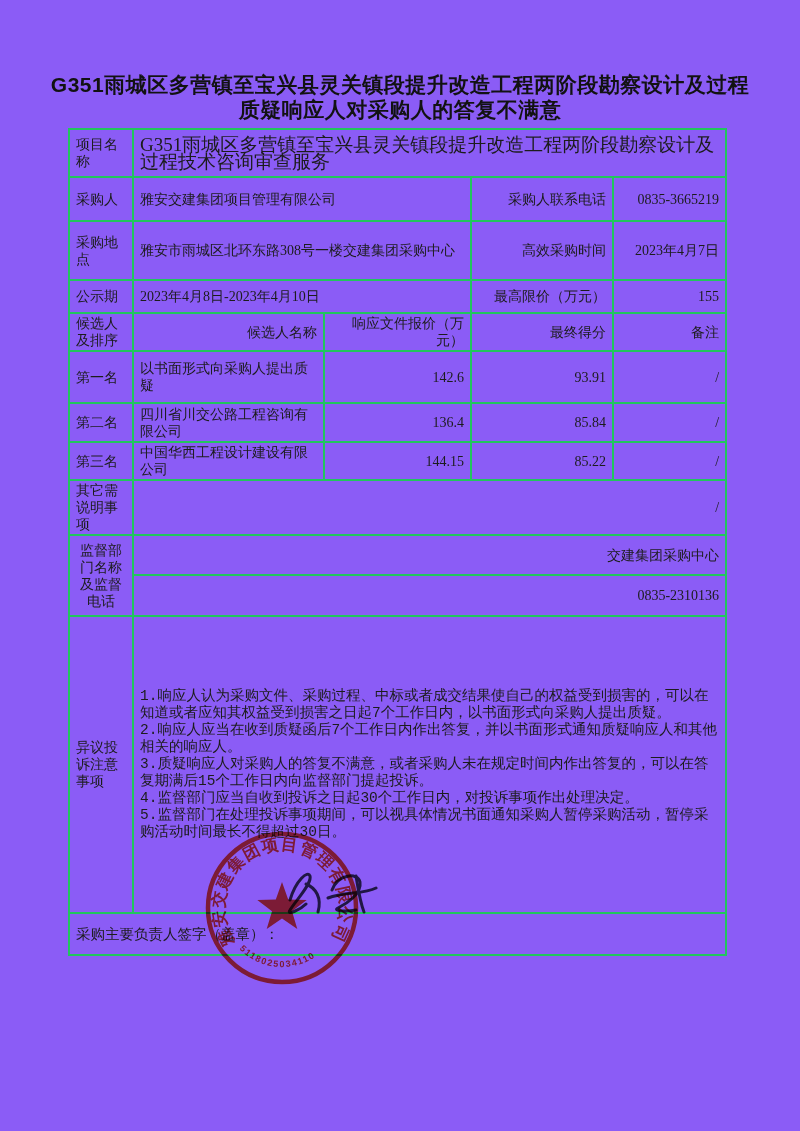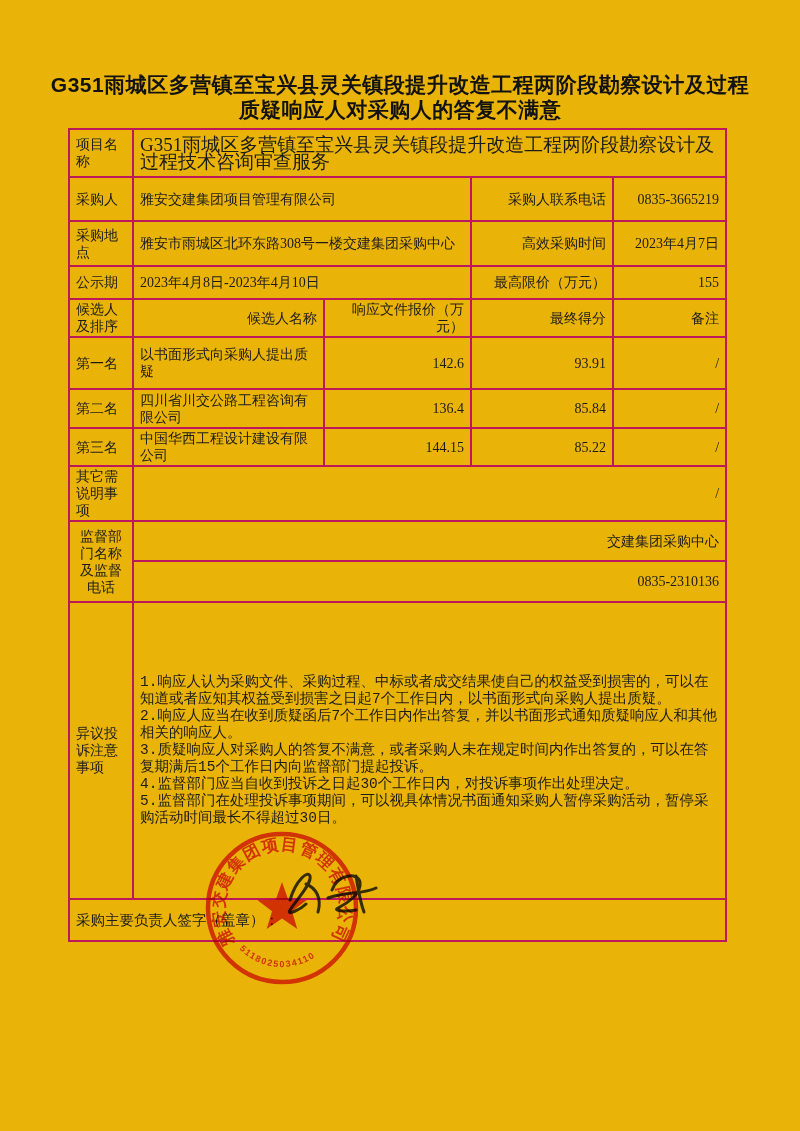--- a/index.html
+++ b/index.html
@@ -1,23 +1,23 @@
 <!DOCTYPE html>
 <html><head>
 <meta charset="utf-8">
 <style>
   html,body{margin:0;padding:0;background:#ffffff;}
-  .page{position:relative;width:800px;height:1131px;background:#eab308;overflow:hidden;
+  .page{position:relative;width:800px;height:1131px;background:#8b5cf6;overflow:hidden;
         font-family:"Liberation Serif",serif;color:#1f1f1f;}
   .doc-title{position:absolute;top:72px;left:0;width:100%;text-align:center;
              font-family:"Liberation Sans",sans-serif;font-weight:bold;
              font-size:21px;line-height:25px;color:#121212;letter-spacing:0.5px;}
   table.doc{position:absolute;left:68px;top:128px;width:657px;border-collapse:collapse;
             table-layout:fixed;font-size:14px;color:#1c1c1c;}
-  table.doc td{border:2px solid #be185d;padding:1px 6px;vertical-align:middle;
+  table.doc td{border:2px solid #22c55e;padding:1px 6px;vertical-align:middle;
                overflow:hidden;line-height:17px;}
   td.lbl{padding-left:4px;padding-right:2px;text-align:left;}
   td.lblc{text-align:center;padding-left:2px;padding-right:2px;}
   td.c{text-align:right;}
   td.l{text-align:left;}
   td.wrapbig{font-size:19px;line-height:19px;padding:2px 8px 2px 6px;}
   td.complaint{font-size:14.5px;line-height:22px;padding:0 8px 0 9px;font-family:Liberation Mono, monospace;}
   td.sig{padding-left:8px;font-size:14.5px;}
   .stamp{position:absolute;left:202px;top:824px;width:160px;height:168px;
          mix-blend-mode:multiply;opacity:0.9;}
@@ -46,21 +46,21 @@
       <tr style="height:48px">
         <td class="lbl">项目名称</td>
         <td class="l wrapbig" colspan="4">G351雨城区多营镇至宝兴县灵关镇段提升改造工程两阶段勘察设计及过程技术咨询审查服务</td>
       </tr>
       <tr style="height:44px">
         <td class="lbl">采购人</td>
         <td class="l" colspan="2">雅安交建集团项目管理有限公司</td>
         <td class="c">采购人联系电话</td>
         <td class="c">0835-3665219</td>
       </tr>
-      <tr style="height:45px">
+      <tr style="height:59px">
         <td class="lbl">采购地点</td>
         <td class="l" colspan="2">雅安市雨城区北环东路308号一楼交建集团采购中心</td>
         <td class="c">高效采购时间</td>
         <td class="c">2023年4月7日</td>
       </tr>
       <tr style="height:33px">
         <td class="lbl">公示期</td>
         <td class="l" colspan="2">2023年4月8日-2023年4月10日</td>
         <td class="c">最高限价（万元）</td>
         <td class="c">155</td>

